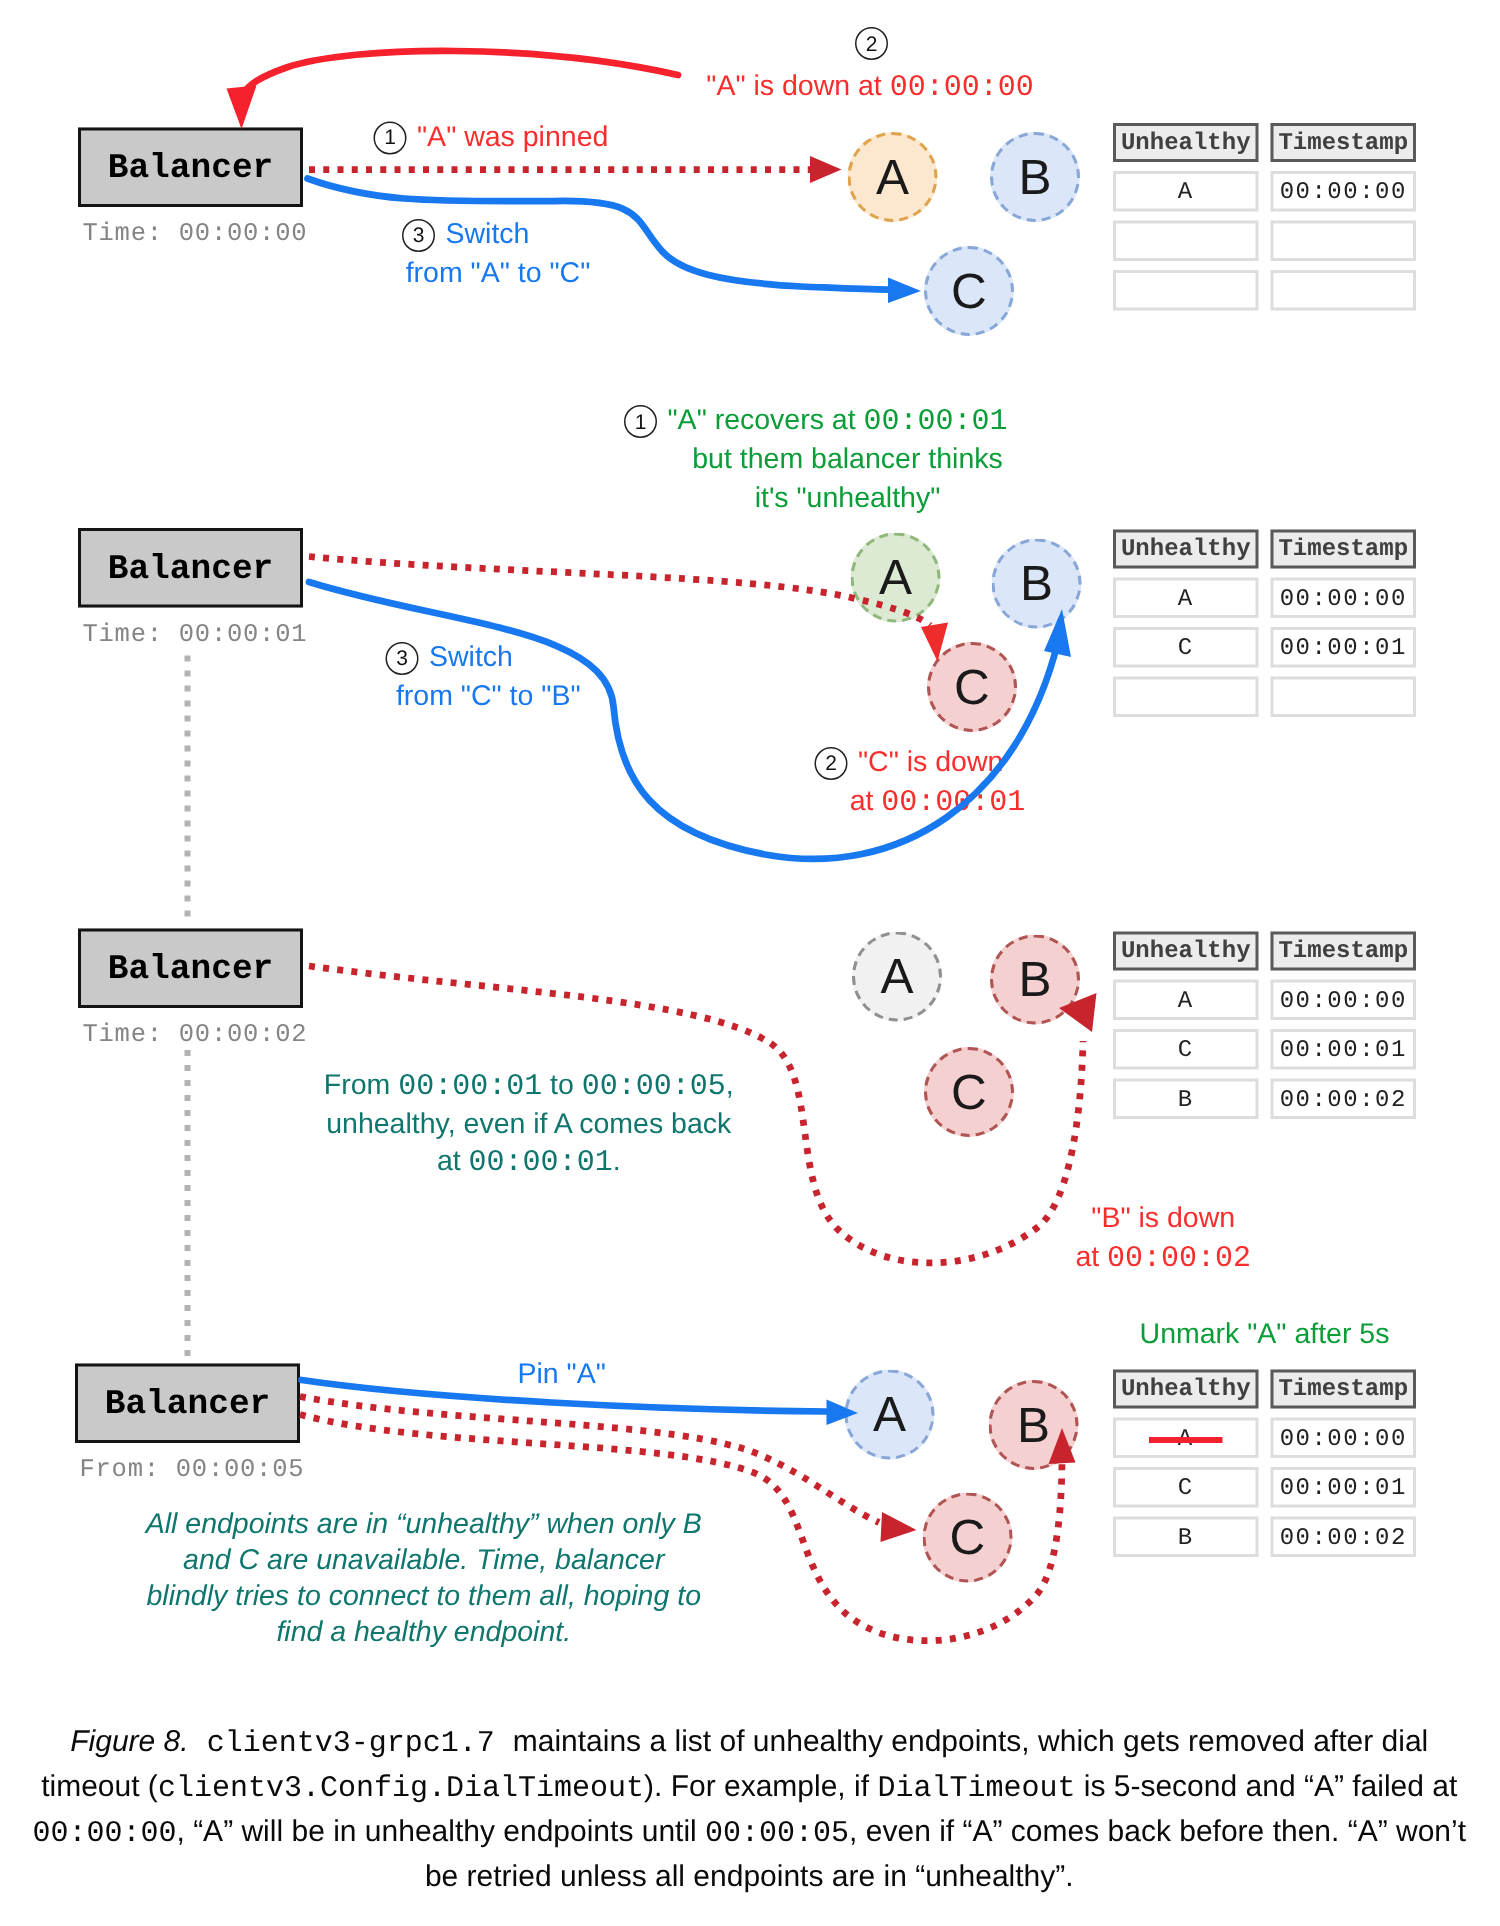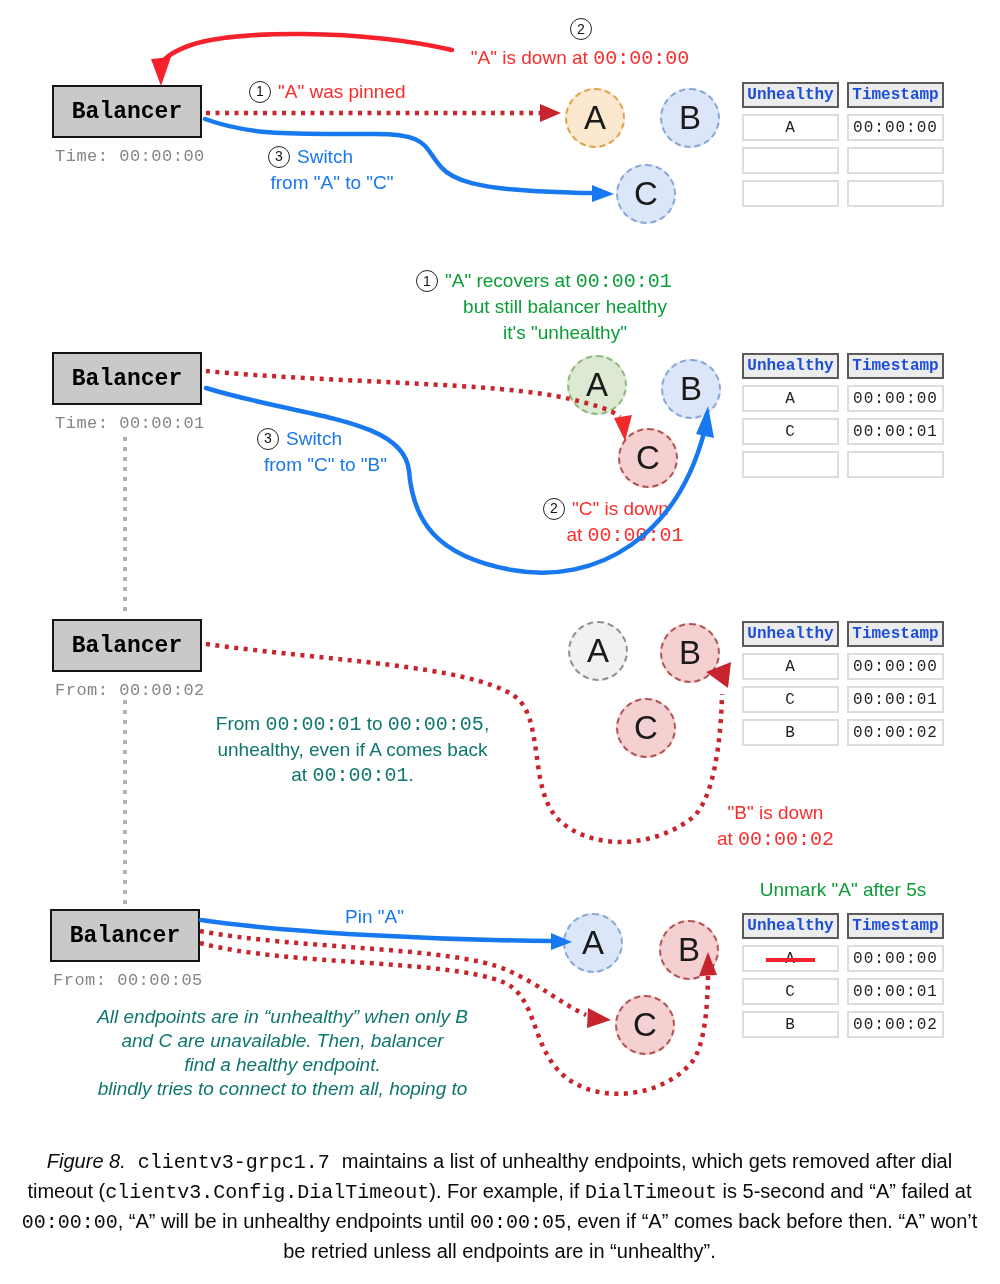--- a/index.html
+++ b/index.html
@@ -21,21 +21,21 @@
   .c-orange{background:#fce8cf;border-color:#dfa34c;}
   .c-blue{background:#dbe7f8;border-color:#88a7d7;}
   .c-green{background:#dcead3;border-color:#90b77c;}
   .c-red{background:#f5d0d0;border-color:#b05454;}
   .c-gray{background:#f1f1f1;border-color:#909090;}
 
   .etable{position:absolute;display:grid;grid-template-columns:97px 97px;
     grid-template-rows:26px 27px 27px 27px;column-gap:8px;row-gap:6px;
     font-family:"Liberation Mono",monospace;}
   .th{border:2px solid #5a5a5a;background:#ececec;font-weight:bold;font-size:16px;
-    display:flex;align-items:center;justify-content:center;color:#1d4ed8;
+    display:flex;align-items:center;justify-content:center;color:#404040;
     box-sizing:border-box;white-space:nowrap;}
   .td{border:2px solid #ddd;background:#fff;font-size:16px;letter-spacing:1px;
     display:flex;align-items:center;justify-content:center;color:#222;
     box-sizing:border-box;position:relative;}
   .strike{position:absolute;left:22px;top:11px;width:49px;height:4px;background:#f5222d;}
 
   .ann{position:absolute;font-size:19px;line-height:25px;}
   .red{color:#fa2d2d;} .blue{color:#1878f0;} .green{color:#0a9d38;} .grayt{color:#0f766e;}
   .center{text-align:center;}
   .row{display:flex;align-items:center;gap:7px;white-space:nowrap;}
@@ -110,41 +110,41 @@
       <div class="td">C</div>
       <div class="td">00:00:01</div>
       <div class="td"></div>
       <div class="td"></div>
     </div>
 
     <div class="ann green row" style="left:416px;top:268px">
       <span class="badge">1</span>
       <span><span>"A" recovers at </span><span class="mono">00:00:01</span></span>
     </div>
-    <div class="ann green center" style="left:420px;top:294px;width:290px">but still balancer healthy</div>
+    <div class="ann green center" style="left:420px;top:294px;width:290px">but them balancer thinks</div>
     <div class="ann green center" style="left:420px;top:320px;width:290px">it's "unhealthy"</div>
 
     <div class="ann blue row" style="left:257px;top:426px">
       <span class="badge">3</span>
       <span>Switch</span>
     </div>
     <div class="ann blue center" style="left:238px;top:452px;width:175px;white-space:nowrap">from "C" to "B"</div>
 
     <div class="ann red row" style="left:543px;top:496px">
       <span class="badge">2</span>
       <span>"C" is down</span>
     </div>
     <div class="ann red center" style="left:545px;top:522px;width:160px;white-space:nowrap">
       <span>at </span><span class="mono">00:00:01</span>
     </div>
   </div>
 
   <div class="layer">
     <div class="balancer" style="left:52px;top:619px">Balancer</div>
-    <div class="time" style="left:55px;top:681px">From: 00:00:02</div>
+    <div class="time" style="left:55px;top:681px">Time: 00:00:02</div>
 
     <div class="circle c-gray" style="left:568px;top:621px">A</div>
     <div class="circle c-red" style="left:660px;top:623px">B</div>
     <div class="circle c-red" style="left:616px;top:698px">C</div>
 
     <div class="etable" style="left:742px;top:621px">
       <div class="th">Unhealthy</div>
       <div class="th">Timestamp</div>
       <div class="td">A</div>
       <div class="td">00:00:00</div>
@@ -187,23 +187,23 @@
       </div>
       <div class="td">00:00:00</div>
       <div class="td">C</div>
       <div class="td">00:00:01</div>
       <div class="td">B</div>
       <div class="td">00:00:02</div>
     </div>
 
     <div class="ann grayt center note4" style="left:55px;top:1005px;width:455px">
       <div>All endpoints are in “unhealthy” when only B</div>
-      <div>and C are unavailable. Then, balancer</div>
+      <div>and C are unavailable. Time, balancer</div>
+      <div>blindly tries to connect to them all, hoping to</div>
       <div>find a healthy endpoint.</div>
-      <div>blindly tries to connect to them all, hoping to</div>
     </div>
   </div>
 
   <div class="caption">
     <span class="fig">Figure 8.</span><span class="cap-mono"> clientv3-grpc1.7 </span><span>maintains a list of unhealthy endpoints, which gets removed after dial timeout (</span><span class="cap-mono">clientv3.Config.DialTimeout</span><span>). For example, if </span><span class="cap-mono">DialTimeout</span><span> is 5-second and “A” failed at </span><span class="cap-mono">00:00:00</span><span>, “A” will be in unhealthy endpoints until </span><span class="cap-mono">00:00:05</span><span>, even if “A” comes back before then. “A” won’t be retried unless all endpoints are in “unhealthy”.</span>
   </div>
 
   <svg class="overlay" width="1000" height="1284" viewBox="0 0 1000 1284">
 
     <path d="M452,50 C360,29 235,30 191,45 C174,51 166,56 162,63" fill="none" stroke="#f5222d" stroke-width="4.5" stroke-linecap="round"></path>

